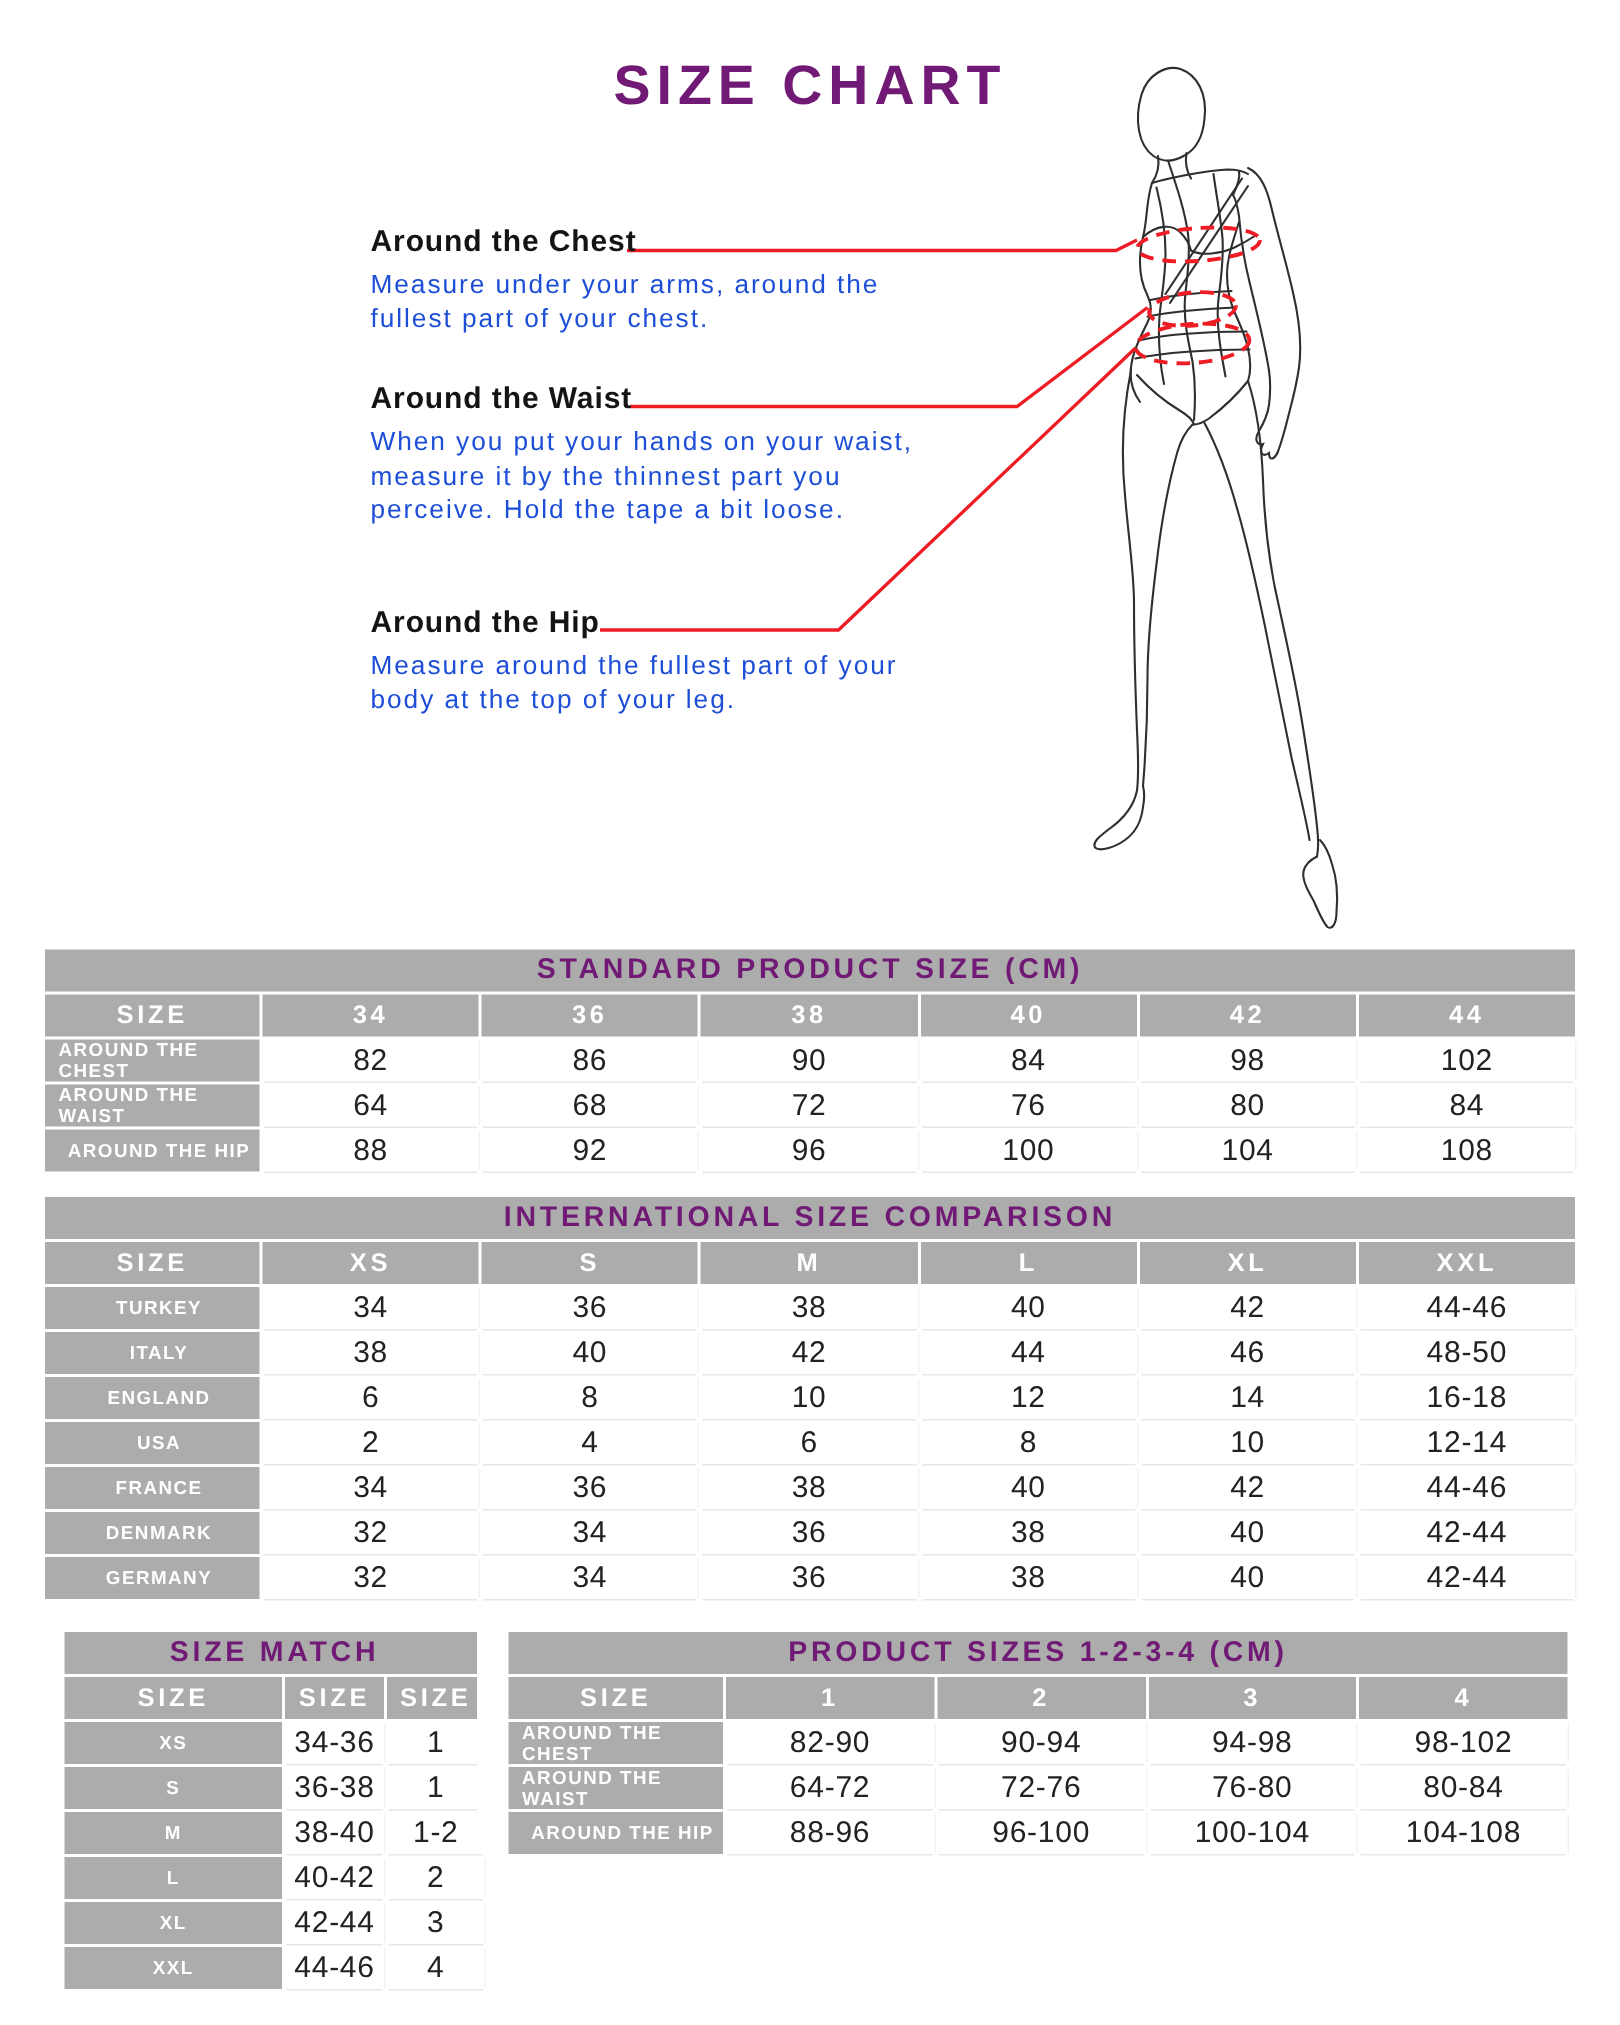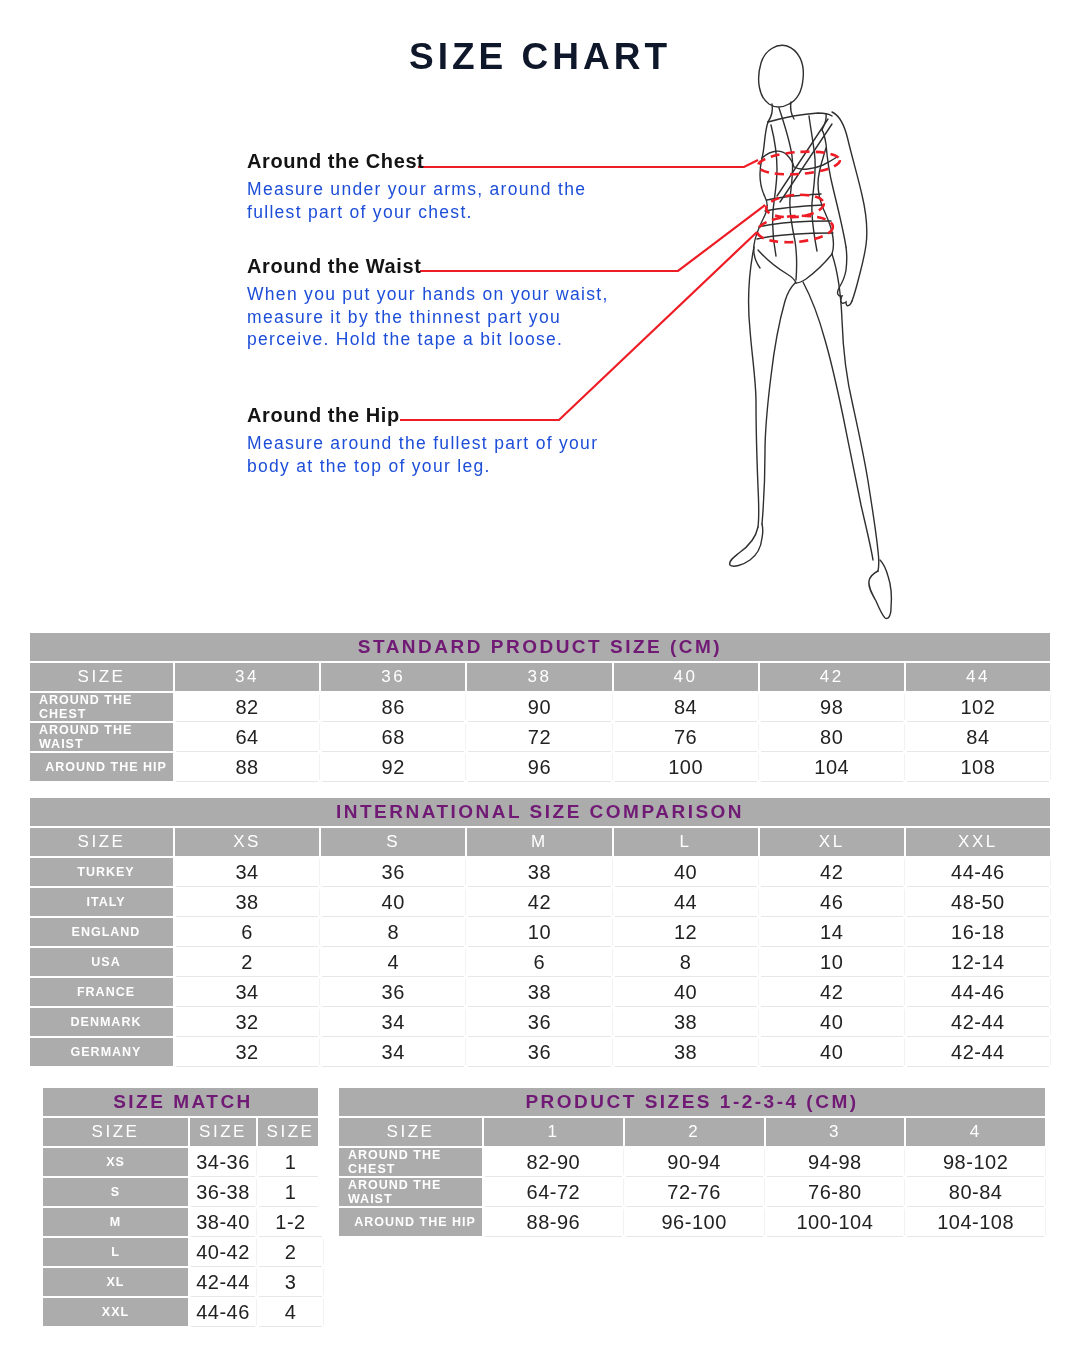--- a/index.html
+++ b/index.html
@@ -7,21 +7,21 @@
   body {
     width: 1080px; height: 1350px;
     position: relative; overflow: hidden;
     font-family: "Liberation Sans", sans-serif;
     color: #1c1c1c;
   }
   
   .page-title {
     position: absolute; top: 36px; left: 0; width: 1080px;
     text-align: center;
-    font-size: 37px; font-weight: 700; letter-spacing: 4px; color: #0f172a;
+    font-size: 37px; font-weight: 700; letter-spacing: 4px; color: #701a75;
   }
   .figure-svg { position: absolute; top: 0; left: 0; }
   .instr { position: absolute; left: 247px; width: 440px; }
   #instr-chest { top: 150px; }
   #instr-waist { top: 255px; }
   #instr-hip   { top: 404px; }
   .instr h3 {
     font-size: 20px; font-weight: 700; color: #141414;
     letter-spacing: 0.6px; margin-bottom: 5px;
   }
@@ -40,21 +40,21 @@
   #t-match    { left: 30px; top: 1088px; width: 280px; grid-template-columns: 145px 66px 65px; padding-left: 13px; }
   #t-product  { left: 318px; top: 1088px; width: 727px; grid-template-columns: 143px repeat(4, 1fr); padding-left: 21px; }
   .tbl > div { height: 28px; display: flex; align-items: center; justify-content: center; }
   .t-title {
     grid-column: 1 / -1; height: 29px;
     background: #ACACAC; color: #701a75;
     font-size: 19px; font-weight: 700; letter-spacing: 2.5px;
   }
   .t-head {
     background: #ACACAC; color: #ffffff;
-    font-size: 17px; font-weight: 400; letter-spacing: 2.5px;
+    font-size: 17px; font-weight: 700; letter-spacing: 2.5px;
   }
   .t-label {
     background: #ACACAC; color: #ffffff;
     font-size: 12.5px; font-weight: 700; letter-spacing: 1px;
     justify-content: flex-start; padding-left: 9px;
   }
   #t-match .t-label { justify-content: center; padding-left: 0; }
   .t-data {
     background: #ffffff; color: #222222;
     font-size: 20px; letter-spacing: 0.5px; font-weight: 400;

